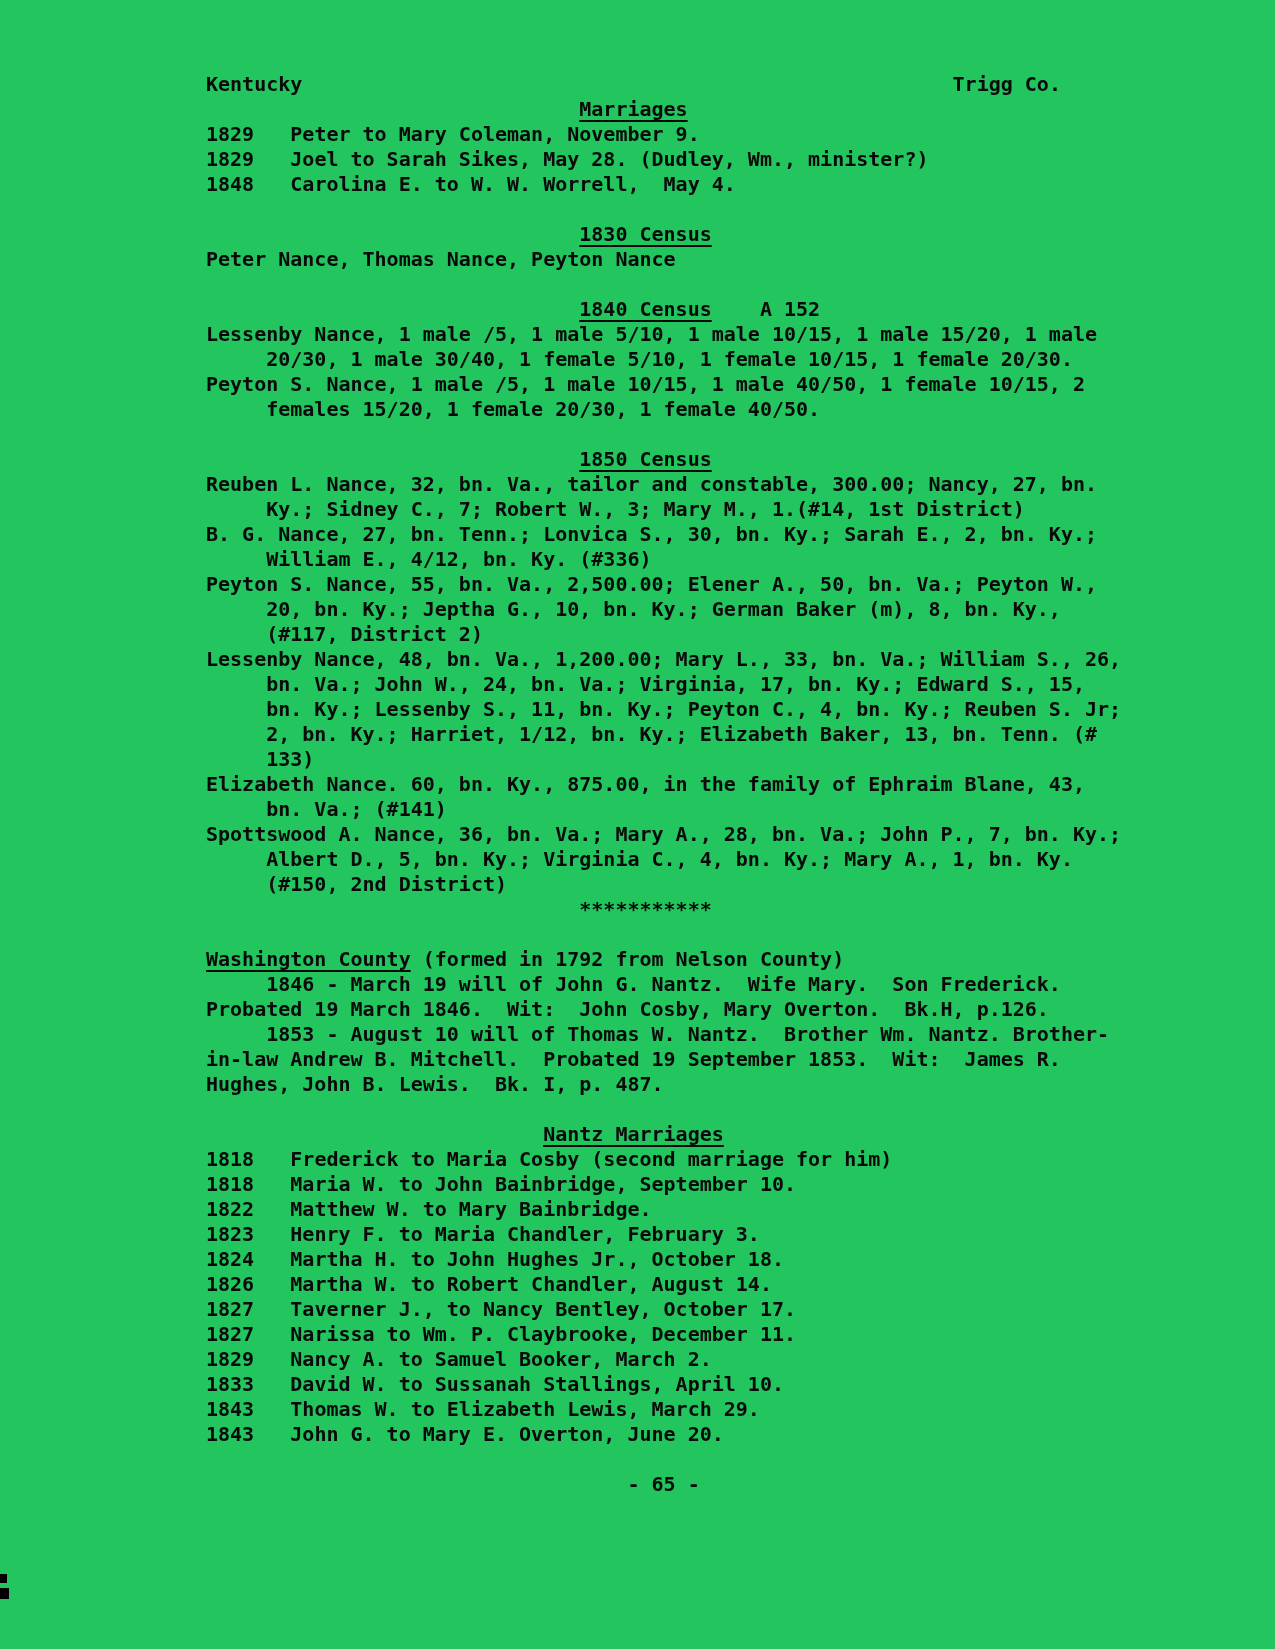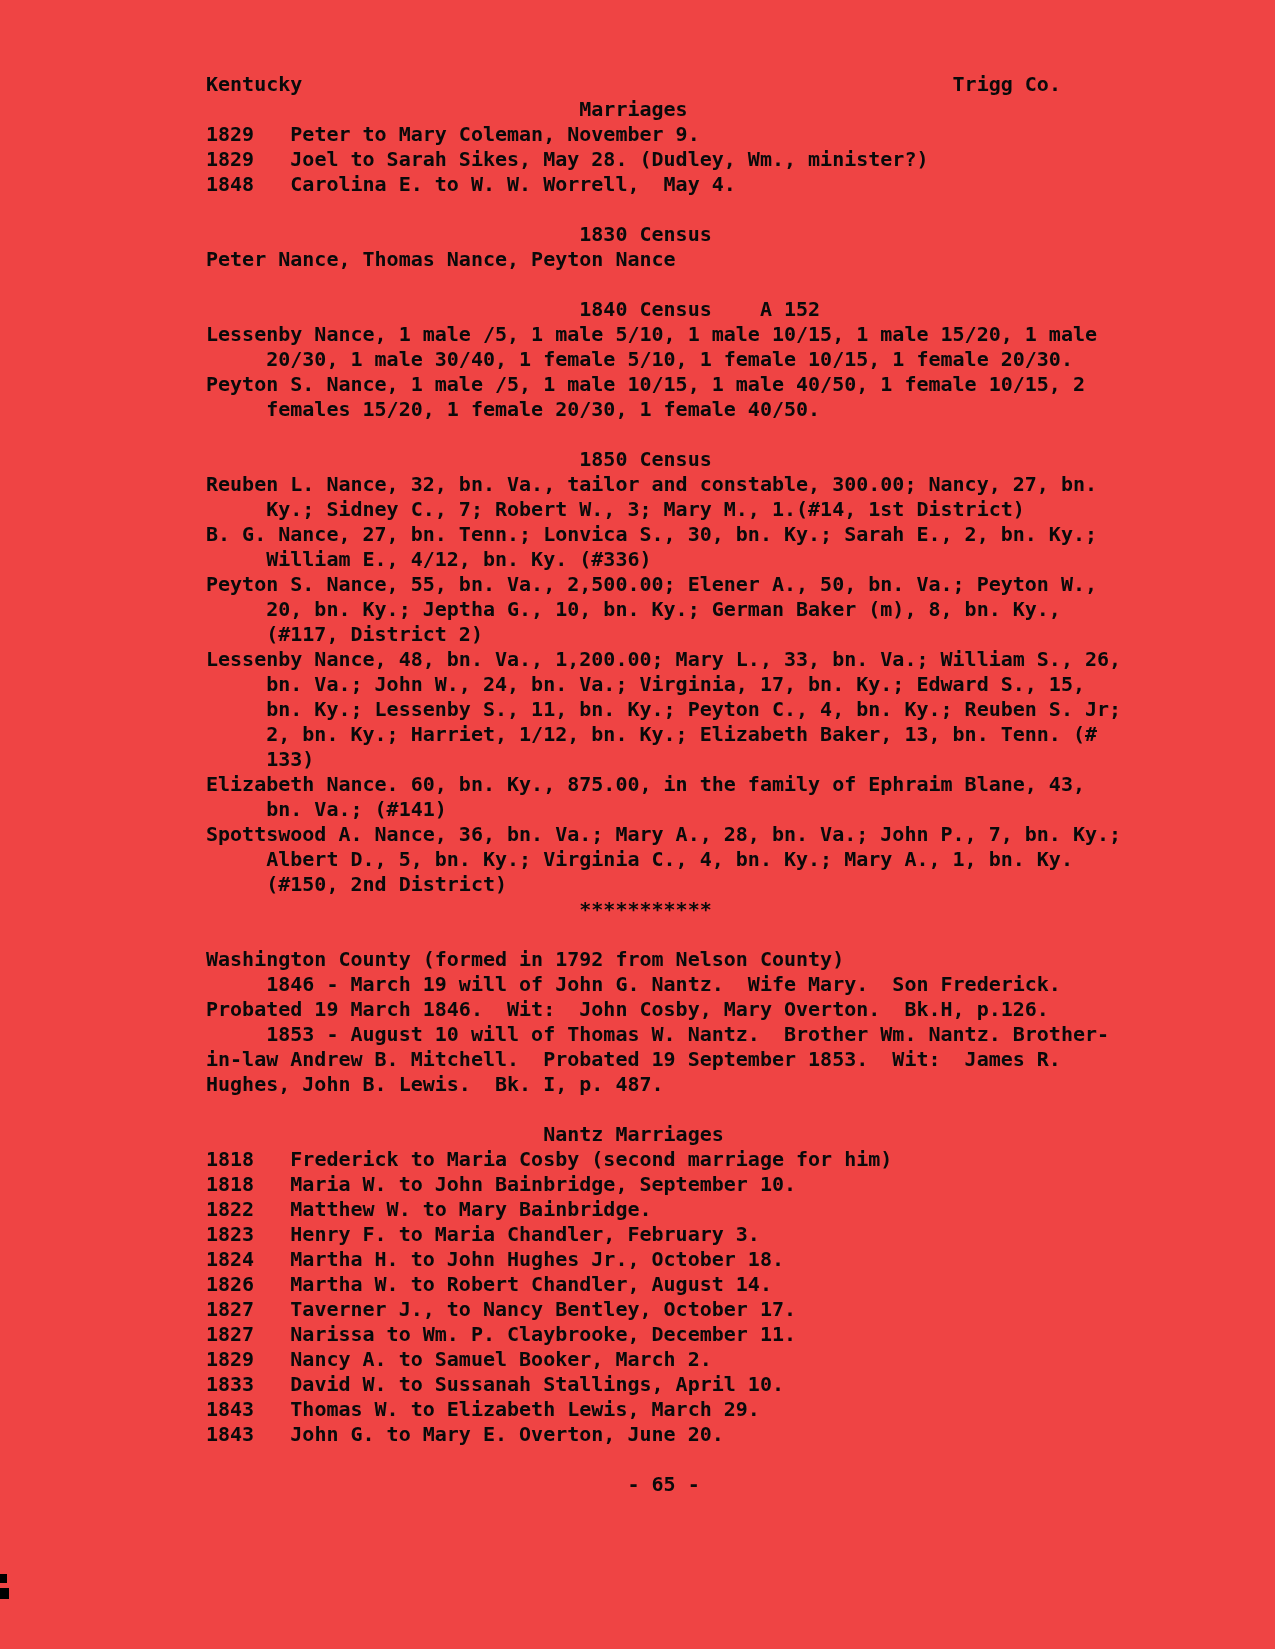--- a/index.html
+++ b/index.html
@@ -1,34 +1,35 @@
 <!DOCTYPE html>
 <html><head>
 <meta charset="utf-8">
 <style>
   html,body{margin:0;padding:0;background:#ffffff;}
   .page{
     position:relative;
     width:1275px;height:1649px;
-    background:#ef4444;
+    background:#22c55e;
     overflow:hidden;
   }
   #doc{
     position:absolute;
     left:206px;top:72px;
     font-family:"DejaVu Sans Mono","Liberation Mono",monospace;
     font-weight:700;
     font-size:20px;
     line-height:25px;
     color:#0a0a0a;
     white-space:pre;
     letter-spacing:0;
   }
   .line{white-space:pre;min-height:25px;}
   .u{
+    text-decoration:underline;
     text-decoration-thickness:2px;
     text-underline-offset:4px;
   }
   .artifact{position:absolute;left:0;background:#000;}
   .art1{top:1574px;width:7px;height:9px;}
   .art2{top:1588px;width:9px;height:11px;}
 </style>
 </head>
 <body>
 

